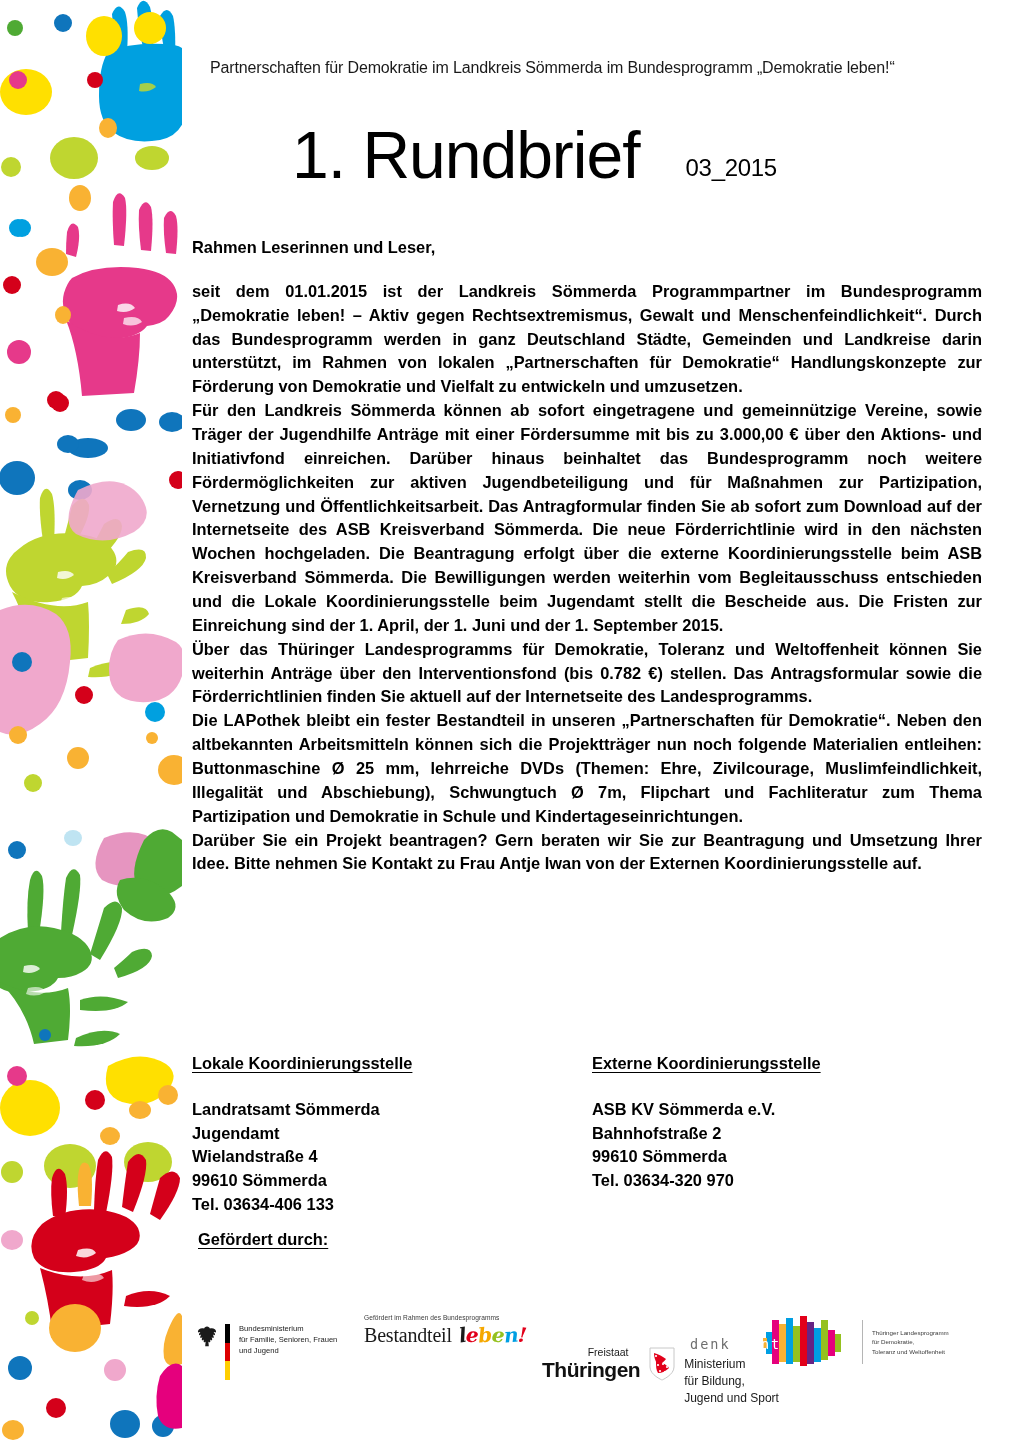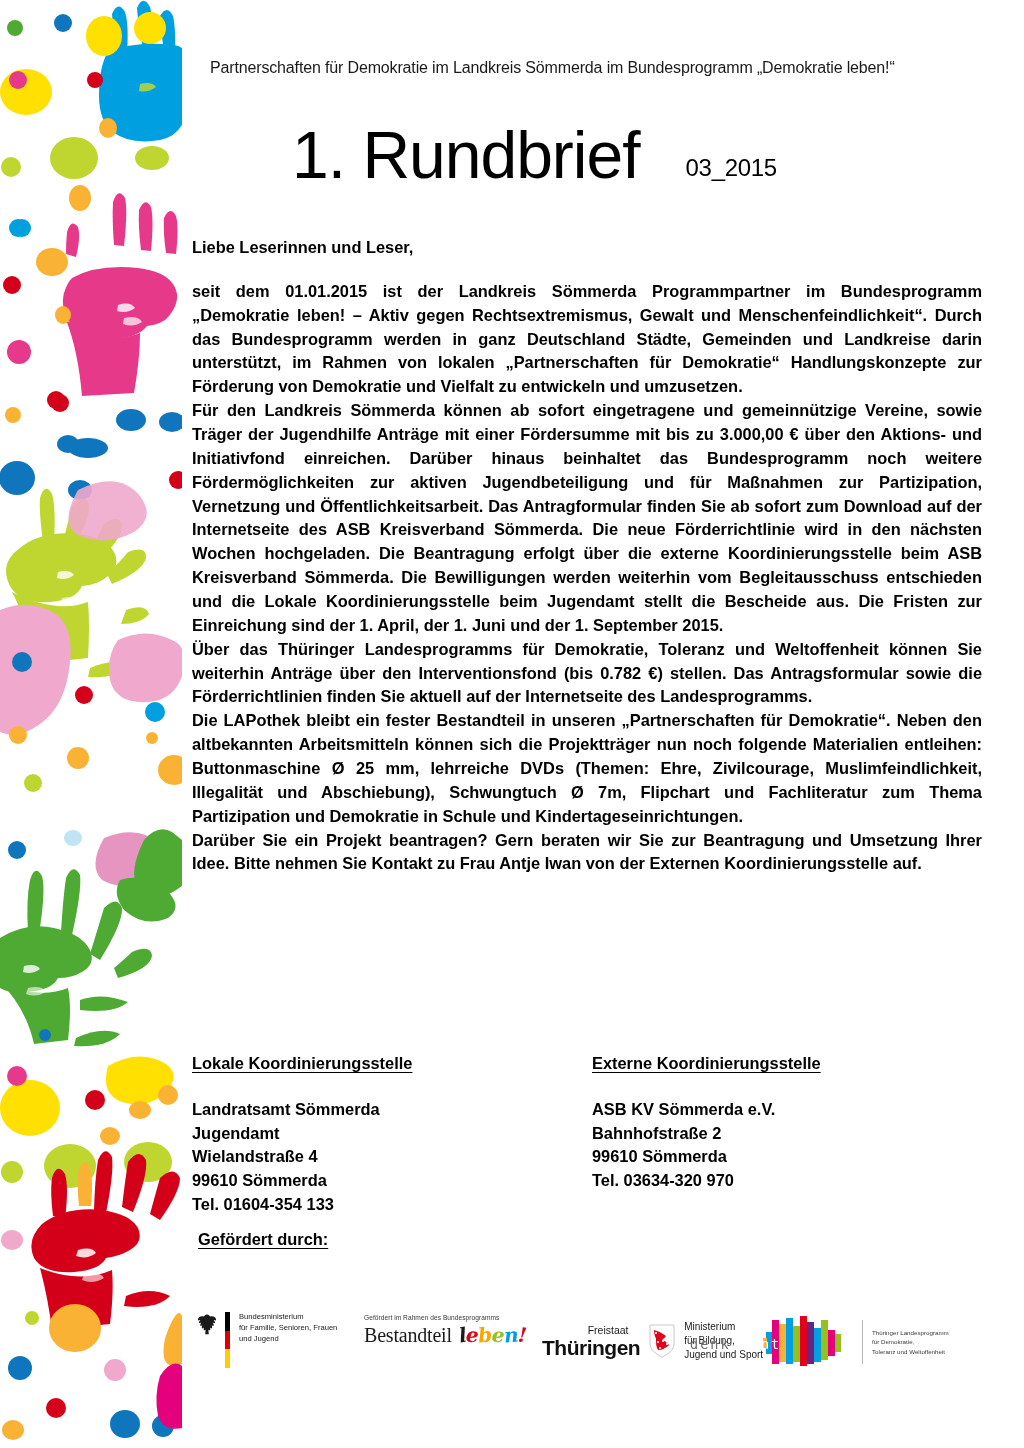--- a/index.html
+++ b/index.html
@@ -72,21 +72,21 @@
     text-decoration:underline;text-underline-offset:3px;
   }
 
   
   .logos{
     position:absolute;left:0px;top:1300px;width:830px;height:100px;
   }
   .logo{position:absolute;top:0;}
 
   
-  .logo-bmfsfj{left:14px;top:12px;display:flex;align-items:flex-start;}
+  .logo-bmfsfj{left:14px;top:24px;display:flex;align-items:flex-start;}
   .bm-eagle{width:22px;height:24px;flex:0 0 auto;margin-top:1px;}
   .bm-flag{width:5px;height:56px;margin:0 9px 0 7px;flex:0 0 auto;
     background:linear-gradient(to bottom,#000 0 33.3%,#d00 33.3% 66.6%,#ffce00 66.6% 100%);}
   .bm-text{font-size:7.6px;line-height:1.42;color:#1a1a1a;font-weight:400;white-space:nowrap;}
 
   
   .logo-demo{left:182px;top:14px;}
   .demo-top{font-size:6.6px;color:#3a3a3a;letter-spacing:0.05px;margin-bottom:2px;white-space:nowrap;}
   .demo-main{display:flex;align-items:baseline;}
   .demo-word{font-family:"Liberation Serif","DejaVu Serif",serif;font-size:20px;color:#1a1a1a;letter-spacing:-0.2px;}
@@ -98,21 +98,21 @@
   .cl-e2{color:#95c11f;transform:rotate(6deg);}
   .cl-n{color:#009fe3;transform:rotate(-4deg);}
   .cl-x{color:#e2001a;transform:rotate(5deg);}
 
   
   .logo-thu{left:360px;top:20px;display:flex;align-items:center;}
   .thu-text{text-align:center;line-height:1;}
   .thu-small{font-size:10.5px;color:#1a1a1a;margin-left:34px;margin-bottom:1px;}
   .thu-big{font-size:21px;font-weight:700;color:#111;letter-spacing:-0.5px;}
   .thu-shield{width:26px;height:34px;margin:0 9px;flex:0 0 auto;}
-  .thu-min{font-size:10px;line-height:1.42;color:#1a1a1a;white-space:nowrap;}
+  .thu-min{font-size:12px;line-height:1.42;color:#1a1a1a;white-space:nowrap;margin-top:36px;}
 
   
   .logo-denk{left:578px;top:16px;display:flex;align-items:center;}
   .denk-mark{position:relative;width:86px;height:52px;flex:0 0 auto;}
   .denk-mark svg{display:block;}
   .denk-word{
     position:absolute;left:-70px;top:20px;
     font-size:13.5px;letter-spacing:2px;color:#6e6e6e;
     font-family:"DejaVu Sans Mono","Liberation Mono",monospace;
     white-space:nowrap;
@@ -260,37 +260,37 @@
   <div class="content">
 
     <div class="kicker">Partnerschaften für Demokratie im Landkreis Sömmerda im Bundesprogramm „Demokratie leben!“</div>
 
     <div class="title-row">
       <div class="title">1. Rundbrief</div>
       <div class="title-date">03_2015</div>
     </div>
 
     <div class="body">
-      <p class="salutation">Liebe Leserinnen und Leser,</p>
+      <p class="salutation">Rahmen Leserinnen und Leser,</p>
       <p class="block">seit dem 01.01.2015 ist der Landkreis Sömmerda Programmpartner im Bundesprogramm „Demokratie leben! – Aktiv gegen Rechtsextremismus, Gewalt und Menschenfeindlichkeit“.  Durch das Bundesprogramm werden in ganz Deutschland Städte, Gemeinden und Landkreise darin unterstützt, im Rahmen von lokalen „Partnerschaften für Demokratie“ Handlungskonzepte zur Förderung von Demokratie und Vielfalt zu entwickeln und umzusetzen.</p>
       <p class="block">Für den Landkreis Sömmerda können ab sofort eingetragene und gemeinnützige Vereine, sowie Träger der Jugendhilfe Anträge mit einer Fördersumme mit bis zu 3.000,00 € über den Aktions- und Initiativfond einreichen. Darüber hinaus beinhaltet das Bundesprogramm noch weitere Fördermöglichkeiten zur aktiven Jugendbeteiligung und für Maßnahmen zur Partizipation, Vernetzung und Öffentlichkeitsarbeit. Das Antragformular finden Sie ab sofort zum Download auf der Internetseite des ASB Kreisverband Sömmerda. Die neue Förderrichtlinie wird in den nächsten Wochen hochgeladen. Die Beantragung erfolgt über die externe Koordinierungsstelle beim ASB Kreisverband Sömmerda. Die Bewilligungen werden weiterhin vom Begleitausschuss entschieden und die Lokale Koordinierungsstelle beim Jugendamt stellt die Bescheide aus. Die Fristen zur Einreichung sind der 1. April, der 1. Juni  und der 1. September 2015.</p>
       <p class="block">Über das Thüringer Landesprogramms für Demokratie, Toleranz und Weltoffenheit können Sie weiterhin Anträge über den Interventionsfond (bis 0.782 €) stellen. Das Antragsformular sowie die Förderrichtlinien finden Sie aktuell auf der Internetseite des Landesprogramms.</p>
       <p class="block">Die LAPothek bleibt ein fester Bestandteil in unseren „Partnerschaften für Demokratie“. Neben den altbekannten Arbeitsmitteln können sich die Projektträger nun noch folgende Materialien entleihen: Buttonmaschine Ø 25 mm, lehrreiche DVDs (Themen: Ehre, Zivilcourage, Muslimfeindlichkeit, Illegalität und Abschiebung), Schwungtuch Ø  7m, Flipchart und Fachliteratur zum Thema Partizipation und Demokratie in Schule und Kindertageseinrichtungen.</p>
       <p class="block">Darüber Sie ein Projekt beantragen? Gern beraten wir Sie zur Beantragung und Umsetzung Ihrer Idee. Bitte nehmen Sie Kontakt zu Frau Antje Iwan von der Externen Koordinierungsstelle auf.</p>
     </div>
 
     <div class="contacts">
       <div class="cols">
         <div class="col left">
           <h3>Lokale Koordinierungsstelle</h3>
           <span class="line">Landratsamt Sömmerda</span>
           <span class="line">Jugendamt</span>
           <span class="line">Wielandstraße 4</span>
           <span class="line">99610 Sömmerda</span>
-          <span class="line">Tel. 01604-354 133</span>
+          <span class="line">Tel. 03634-406 133</span>
         </div>
         <div class="col right">
           <h3>Externe Koordinierungsstelle</h3>
           <span class="line">ASB KV Sömmerda e.V.</span>
           <span class="line">Bahnhofstraße 2</span>
           <span class="line">99610 Sömmerda</span>
           <span class="line">Tel. 03634-320 970</span>
         </div>
       </div>
     </div>

